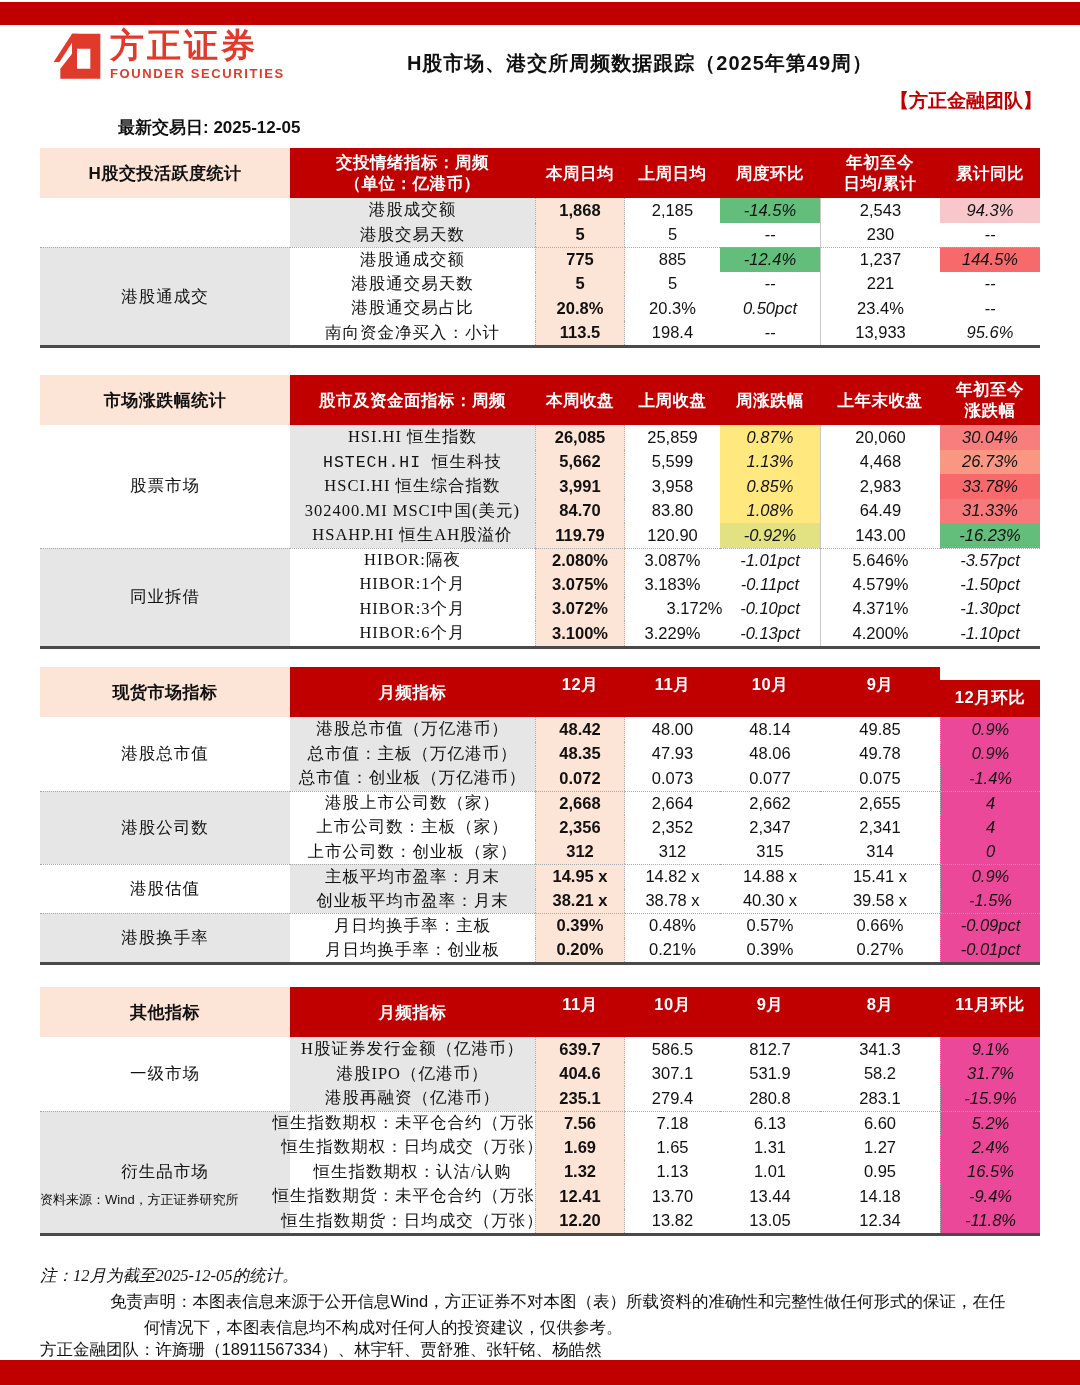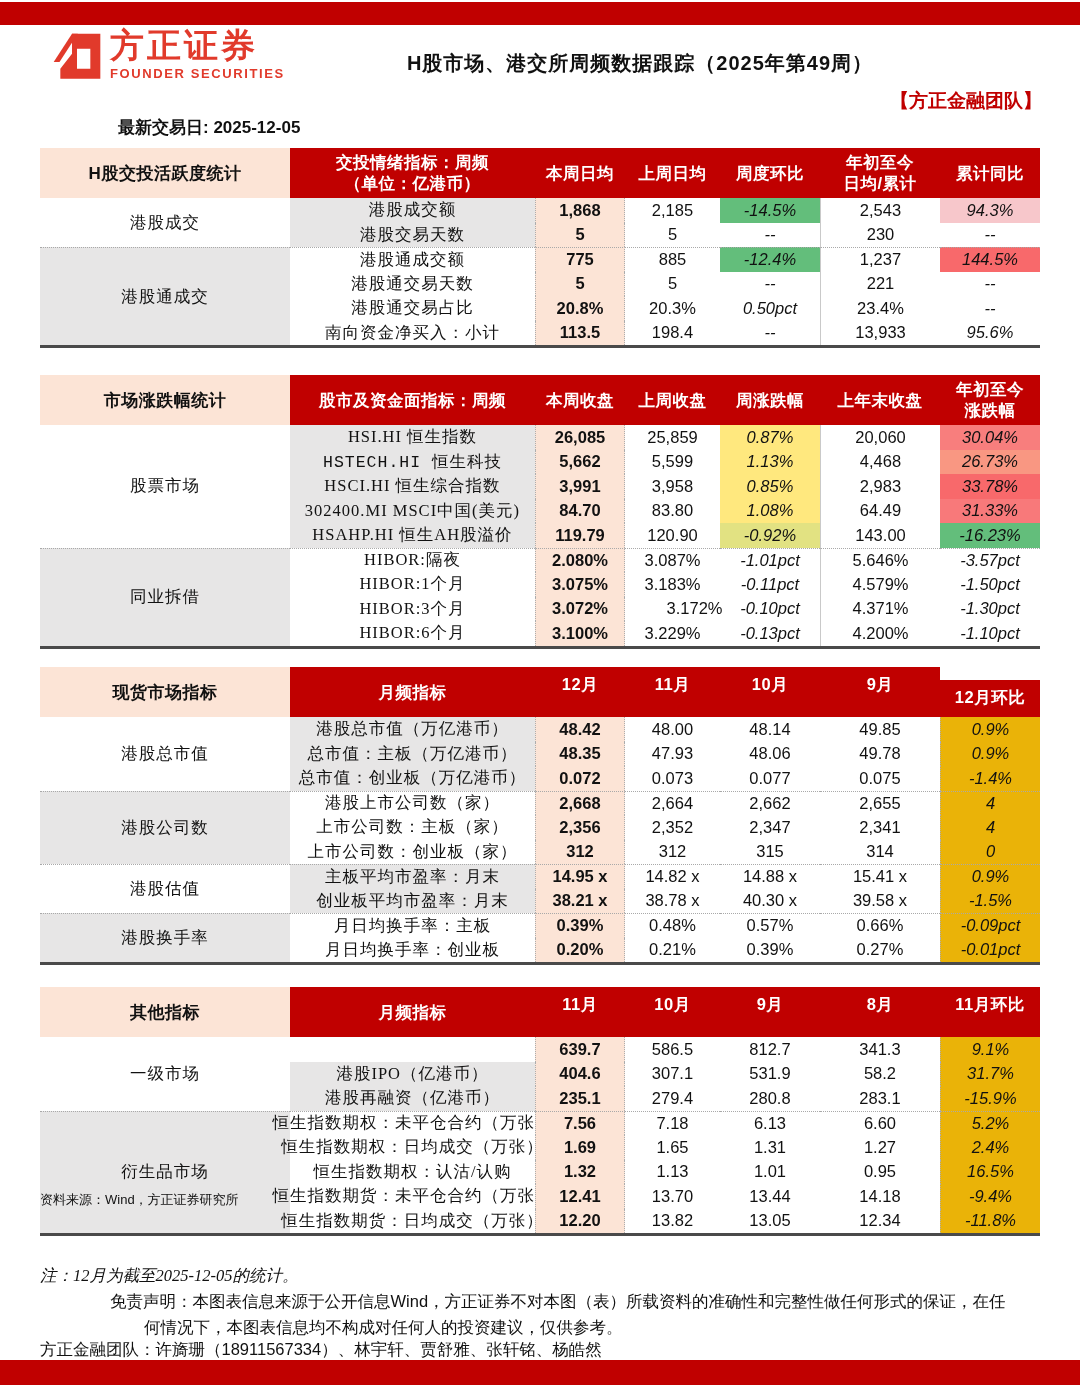--- a/index.html
+++ b/index.html
@@ -22,21 +22,21 @@
   .t1{top:148px}.t2{top:375px}.t3{top:667px}.t4{top:987px}
 
   .cell{display:flex;align-items:center;justify-content:center;box-sizing:border-box;}
   .corner{background:#FCE4D6;font-weight:bold;font-size:17px;letter-spacing:.5px;}
   .hdr{background:#C00000;color:#fff;font-weight:bold;font-size:16.5px;text-align:center;white-space:pre-line;line-height:1.25;letter-spacing:.5px;}
   .hdr.top{align-items:flex-start;padding-top:7px;}
   .glabel,.ind{font-family:"Liberation Serif","DejaVu Serif",serif;font-size:16.5px;letter-spacing:1px;white-space:nowrap;}
   .shade{background:#E7E6E6;}
   .data{font-size:16.5px;}
   .c0{background:#FCE4D6;font-weight:bold;border-left:1px dotted #ADADAD;border-right:1px dotted #ADADAD;}
-  .clast{background:#eab308;border-left:1px dotted #ADADAD;}
+  .clast{background:#ec4899;border-left:1px dotted #ADADAD;}
   .sdiv{border-left:1px solid #C9C9C9;}
   .it{font-style:italic;}
   .gs{border-top:1px dotted #A9A9A9;}
 
   .src{position:absolute;left:40px;top:1191px;font-size:13px;}
   .note{position:absolute;left:40px;top:1265px;font-size:16.5px;font-style:italic;font-family:"Liberation Serif","DejaVu Serif",serif;}
   .disclaimer{position:absolute;left:110px;top:1288px;width:872px;font-size:16.5px;line-height:26px;padding-left:34px;text-indent:-34px;}
   .team{position:absolute;left:40px;top:1339px;font-size:16.5px;}
 </style>
 </head>
@@ -62,21 +62,20 @@
 <div class="tbl t1">
     <div class="cell corner" style="grid-area: 1 / 1;">H股交投活跃度统计</div>
     <div class="cell hdr ind-hdr" style="grid-area: 1 / 2;">交投情绪指标：周频
 （单位：亿港币）</div>
     <div class="cell hdr" style="grid-area: 1 / 3;">本周日均</div>
     <div class="cell hdr" style="grid-area: 1 / 4;">上周日均</div>
     <div class="cell hdr" style="grid-area: 1 / 5;">周度环比</div>
     <div class="cell hdr" style="grid-area: 1 / 6;">年初至今
 日均/累计</div>
     <div class="cell hdr" style="grid-area: 1 / 7;">累计同比</div>
-    <div class="cell glabel" style="grid-area: 2 / 1 / span 2;">港股成交</div>
     <div class="cell ind shade" style="grid-area: 2 / 2;">港股成交额</div>
     <div class="cell data c0" style="grid-area: 2 / 3;">1,868</div>
     <div class="cell data" style="grid-area: 2 / 4;">2,185</div>
     <div class="cell data it" style="background: rgb(99, 190, 123); grid-area: 2 / 5;">-14.5%</div>
     <div class="cell data sdiv" style="grid-area: 2 / 6;">2,543</div>
     <div class="cell data it" style="background: rgb(247, 199, 203); grid-area: 2 / 7;">94.3%</div>
     <div class="cell ind shade" style="grid-area: 3 / 2;">港股交易天数</div>
     <div class="cell data c0" style="grid-area: 3 / 3;">5</div>
     <div class="cell data" style="grid-area: 3 / 4;">5</div>
     <div class="cell data it" style="grid-area: 3 / 5;">--</div>
@@ -249,20 +248,21 @@
   </div>
 <div class="tbl t4">
     <div class="cell corner" style="grid-area: 1 / 1;">其他指标</div>
     <div class="cell hdr ind-hdr" style="grid-area: 1 / 2;">月频指标</div>
     <div class="cell hdr top" style="grid-area: 1 / 3;">11月</div>
     <div class="cell hdr top" style="grid-area: 1 / 4;">10月</div>
     <div class="cell hdr top" style="grid-area: 1 / 5;">9月</div>
     <div class="cell hdr top" style="grid-area: 1 / 6;">8月</div>
     <div class="cell hdr top" style="grid-area: 1 / 7;">11月环比</div>
     <div class="cell glabel" style="grid-area: 2 / 1 / span 3;">一级市场</div>
+    <div class="cell ind shade" style="grid-area: 2 / 2;">H股证券发行金额（亿港币）</div>
     <div class="cell data c0" style="grid-area: 2 / 3;">639.7</div>
     <div class="cell data" style="grid-area: 2 / 4;">586.5</div>
     <div class="cell data" style="grid-area: 2 / 5;">812.7</div>
     <div class="cell data" style="grid-area: 2 / 6;">341.3</div>
     <div class="cell data it clast" style="grid-area: 2 / 7;">9.1%</div>
     <div class="cell ind shade" style="grid-area: 3 / 2;">港股IPO（亿港币）</div>
     <div class="cell data c0" style="grid-area: 3 / 3;">404.6</div>
     <div class="cell data" style="grid-area: 3 / 4;">307.1</div>
     <div class="cell data" style="grid-area: 3 / 5;">531.9</div>
     <div class="cell data" style="grid-area: 3 / 6;">58.2</div>

